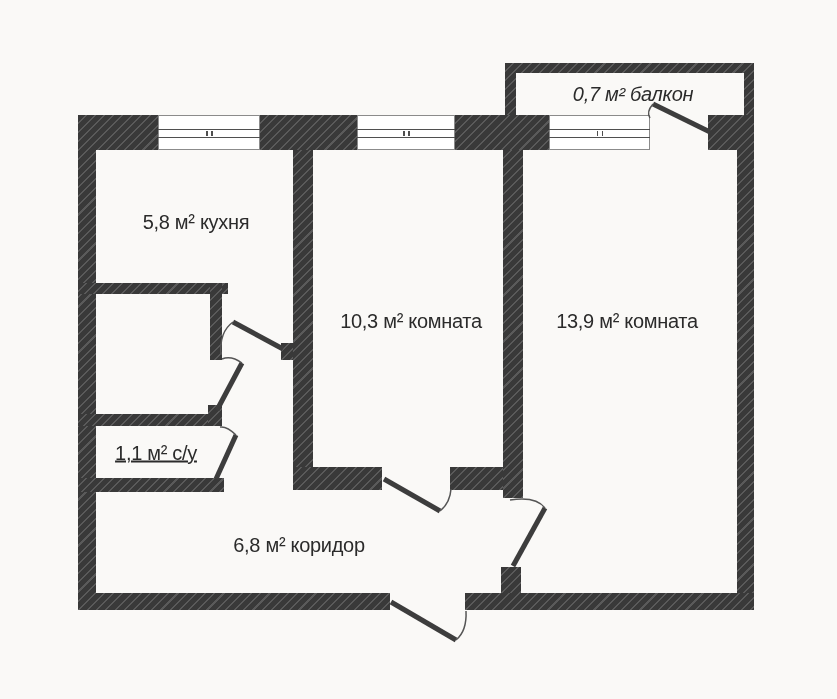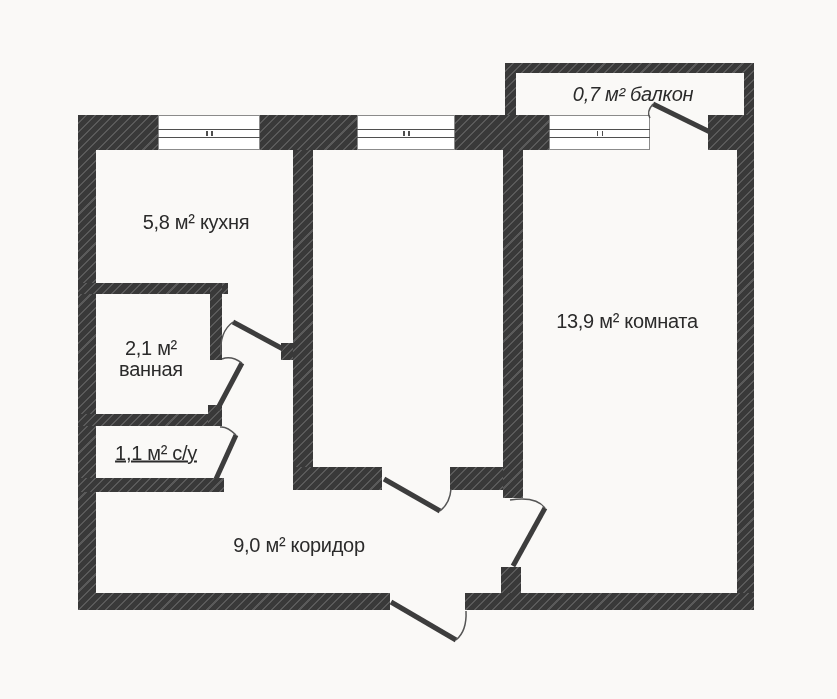--- a/index.html
+++ b/index.html
@@ -107,21 +107,18 @@
 
     <line class="leaf" x1="391" y1="602" x2="456" y2="640"></line>
     <path class="swing" d="M 456 640 Q 467 631 466 611"></path>
 
     <line class="leaf" x1="710" y1="132" x2="653" y2="104"></line>
     <path class="swing" d="M 653 104 Q 646 112 650 118"></path>
   </svg>
 
   <div class="room-label" style="left:633px;top:94px;font-style:italic;">0,7 м² балкон</div>
   <div class="room-label" style="left:196px;top:222px;">5,8 м² кухня</div>
+  <div class="room-label" style="left:411px;top:321px;">10,3 м² комната</div>
   <div class="room-label" style="left:627px;top:321px;">13,9 м² комната</div>
-  <div class="room-label" style="left:151px;top:359px;">
-    <div>2,1 м²</div>
-    <div>ванная</div>
-  </div>
   <div class="room-label" style="left:156px;top:453px;text-decoration:underline;">1,1 м² с/у</div>
-  <div class="room-label" style="left:299px;top:545px;">9,0 м² коридор</div>
+  <div class="room-label" style="left:299px;top:545px;">6,8 м² коридор</div>
 
 </div>
 
 </body></html>

